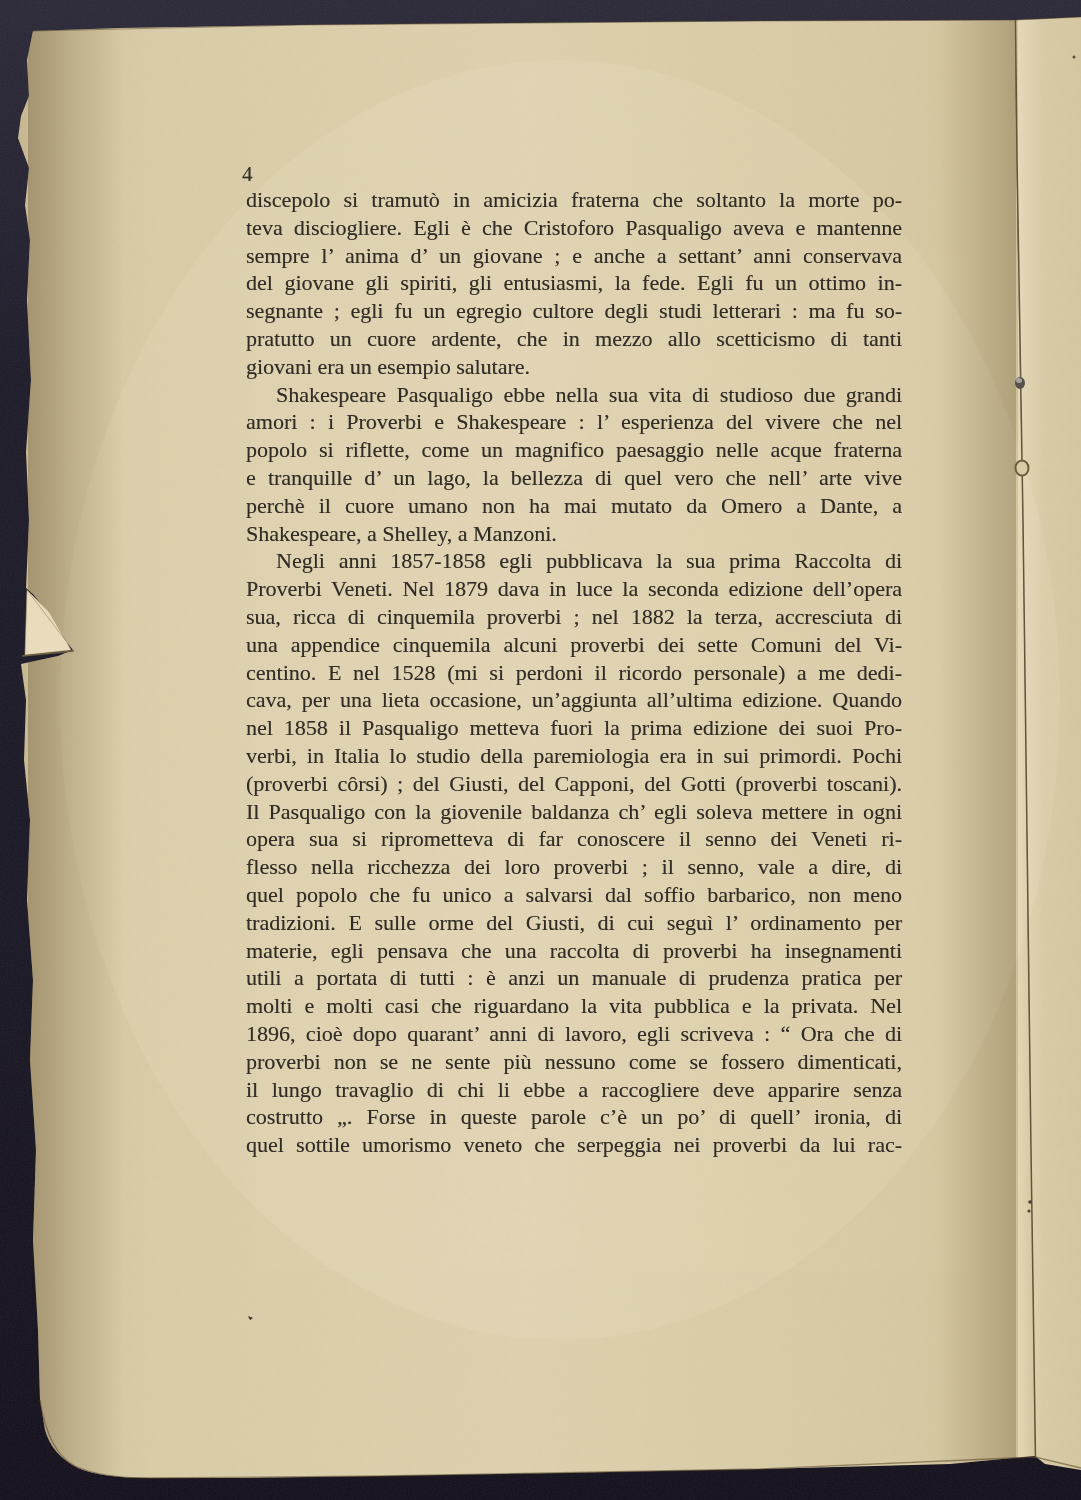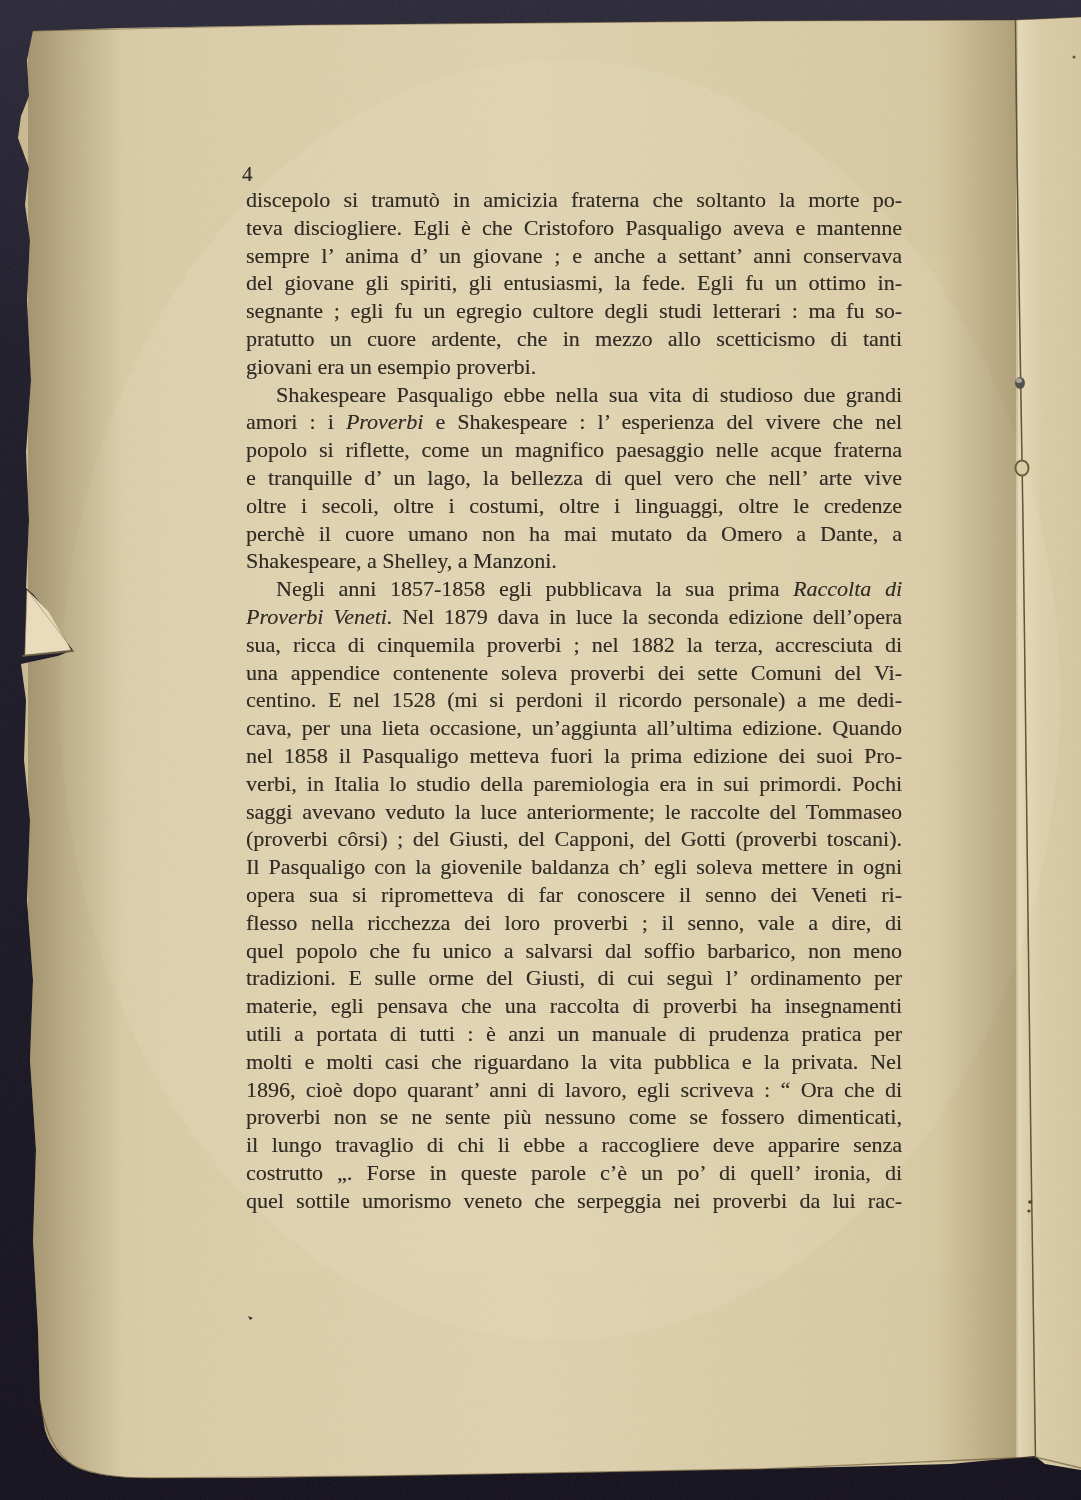--- a/index.html
+++ b/index.html
@@ -23,21 +23,21 @@
     font-size:22px; color:var(--ink);
     text-shadow:0.3px 0.3px 0.6px rgba(49,44,37,.4);
   }
   .line{
     height:27.8px; line-height:27.8px;
     text-align:justify; text-align-last:justify;
     white-space:normal;
   }
   .line.short{text-align-last:left;}
   .line.indent{text-indent:30px;}
-  .it{font-style:italic;}
+  .it{}
 </style>
 </head>
 <body>
 
 <div class="scan">
 
   <svg width="1081" height="1500" viewBox="0 0 1081 1500">
     <defs>
       <linearGradient id="matGrad" x1="0" y1="0" x2="0" y2="1">
         <stop offset="0" stop-color="#2a2737"></stop>
@@ -138,37 +138,35 @@
 
   <div class="page-number">4</div>
 
   <div class="page-text">
       <div class="line"><span>discepolo si tramutò in amicizia fraterna che soltanto la morte po-</span></div>
       <div class="line"><span>teva disciogliere. Egli è che Cristoforo Pasqualigo aveva e mantenne</span></div>
       <div class="line"><span>sempre l’ anima d’ un giovane ; e anche a settant’ anni conservava</span></div>
       <div class="line"><span>del giovane gli spiriti, gli entusiasmi, la fede. Egli fu un ottimo in-</span></div>
       <div class="line"><span>segnante ; egli fu un egregio cultore degli studi letterari : ma fu so-</span></div>
       <div class="line"><span>pratutto un cuore ardente, che in mezzo allo scetticismo di tanti</span></div>
-      <div class="line short"><span>giovani era un esempio proverbi.</span></div>
+      <div class="line short"><span>giovani era un esempio salutare.</span></div>
       <div class="line indent"><span>Shakespeare Pasqualigo ebbe nella sua vita di studioso due grandi</span></div>
       <div class="line"><span>amori : i </span><span class="it">Proverbi</span><span> e Shakespeare : l’ esperienza del vivere che nel</span></div>
       <div class="line"><span>popolo si riflette, come un magnifico paesaggio nelle acque fraterna</span></div>
       <div class="line"><span>e tranquille d’ un lago, la bellezza di quel vero che nell’ arte vive</span></div>
-      <div class="line"><span>oltre i secoli, oltre i costumi, oltre i linguaggi, oltre le credenze</span></div>
       <div class="line"><span>perchè il cuore umano non ha mai mutato da Omero a Dante, a</span></div>
       <div class="line short"><span>Shakespeare, a Shelley, a Manzoni.</span></div>
       <div class="line indent"><span>Negli anni 1857-1858 egli pubblicava la sua prima </span><span class="it">Raccolta di</span></div>
       <div class="line"><span class="it">Proverbi Veneti.</span><span> Nel 1879 dava in luce la seconda edizione dell’opera</span></div>
       <div class="line"><span>sua, ricca di cinquemila proverbi ; nel 1882 la terza, accresciuta di</span></div>
-      <div class="line"><span>una appendice contenente soleva proverbi dei sette Comuni del Vi-</span></div>
+      <div class="line"><span>una appendice cinquemila alcuni proverbi dei sette Comuni del Vi-</span></div>
       <div class="line"><span>centino. E nel 1528 (mi si perdoni il ricordo personale) a me dedi-</span></div>
       <div class="line"><span>cava, per una lieta occasione, un’aggiunta all’ultima edizione. Quando</span></div>
       <div class="line"><span>nel 1858 il Pasqualigo metteva fuori la prima edizione dei suoi Pro-</span></div>
       <div class="line"><span>verbi, in Italia lo studio della paremiologia era in sui primordi. Pochi</span></div>
-      <div class="line"><span>saggi avevano veduto la luce anteriormente; le raccolte del Tommaseo</span></div>
       <div class="line"><span>(proverbi côrsi) ; del Giusti, del Capponi, del Gotti (proverbi toscani).</span></div>
       <div class="line"><span>Il Pasqualigo con la giovenile baldanza ch’ egli soleva mettere in ogni</span></div>
       <div class="line"><span>opera sua si riprometteva di far conoscere il senno dei Veneti ri-</span></div>
       <div class="line"><span>flesso nella ricchezza dei loro proverbi ; il senno, vale a dire, di</span></div>
       <div class="line"><span>quel popolo che fu unico a salvarsi dal soffio barbarico, non meno</span></div>
       <div class="line"><span>tradizioni. E sulle orme del Giusti, di cui seguì l’ ordinamento per</span></div>
       <div class="line"><span>materie, egli pensava che una raccolta di proverbi ha insegnamenti</span></div>
       <div class="line"><span>utili a portata di tutti : è anzi un manuale di prudenza pratica per</span></div>
       <div class="line"><span>molti e molti casi che riguardano la vita pubblica e la privata. Nel</span></div>
       <div class="line"><span>1896, cioè dopo quarant’ anni di lavoro, egli scriveva : “ Ora che di</span></div>

